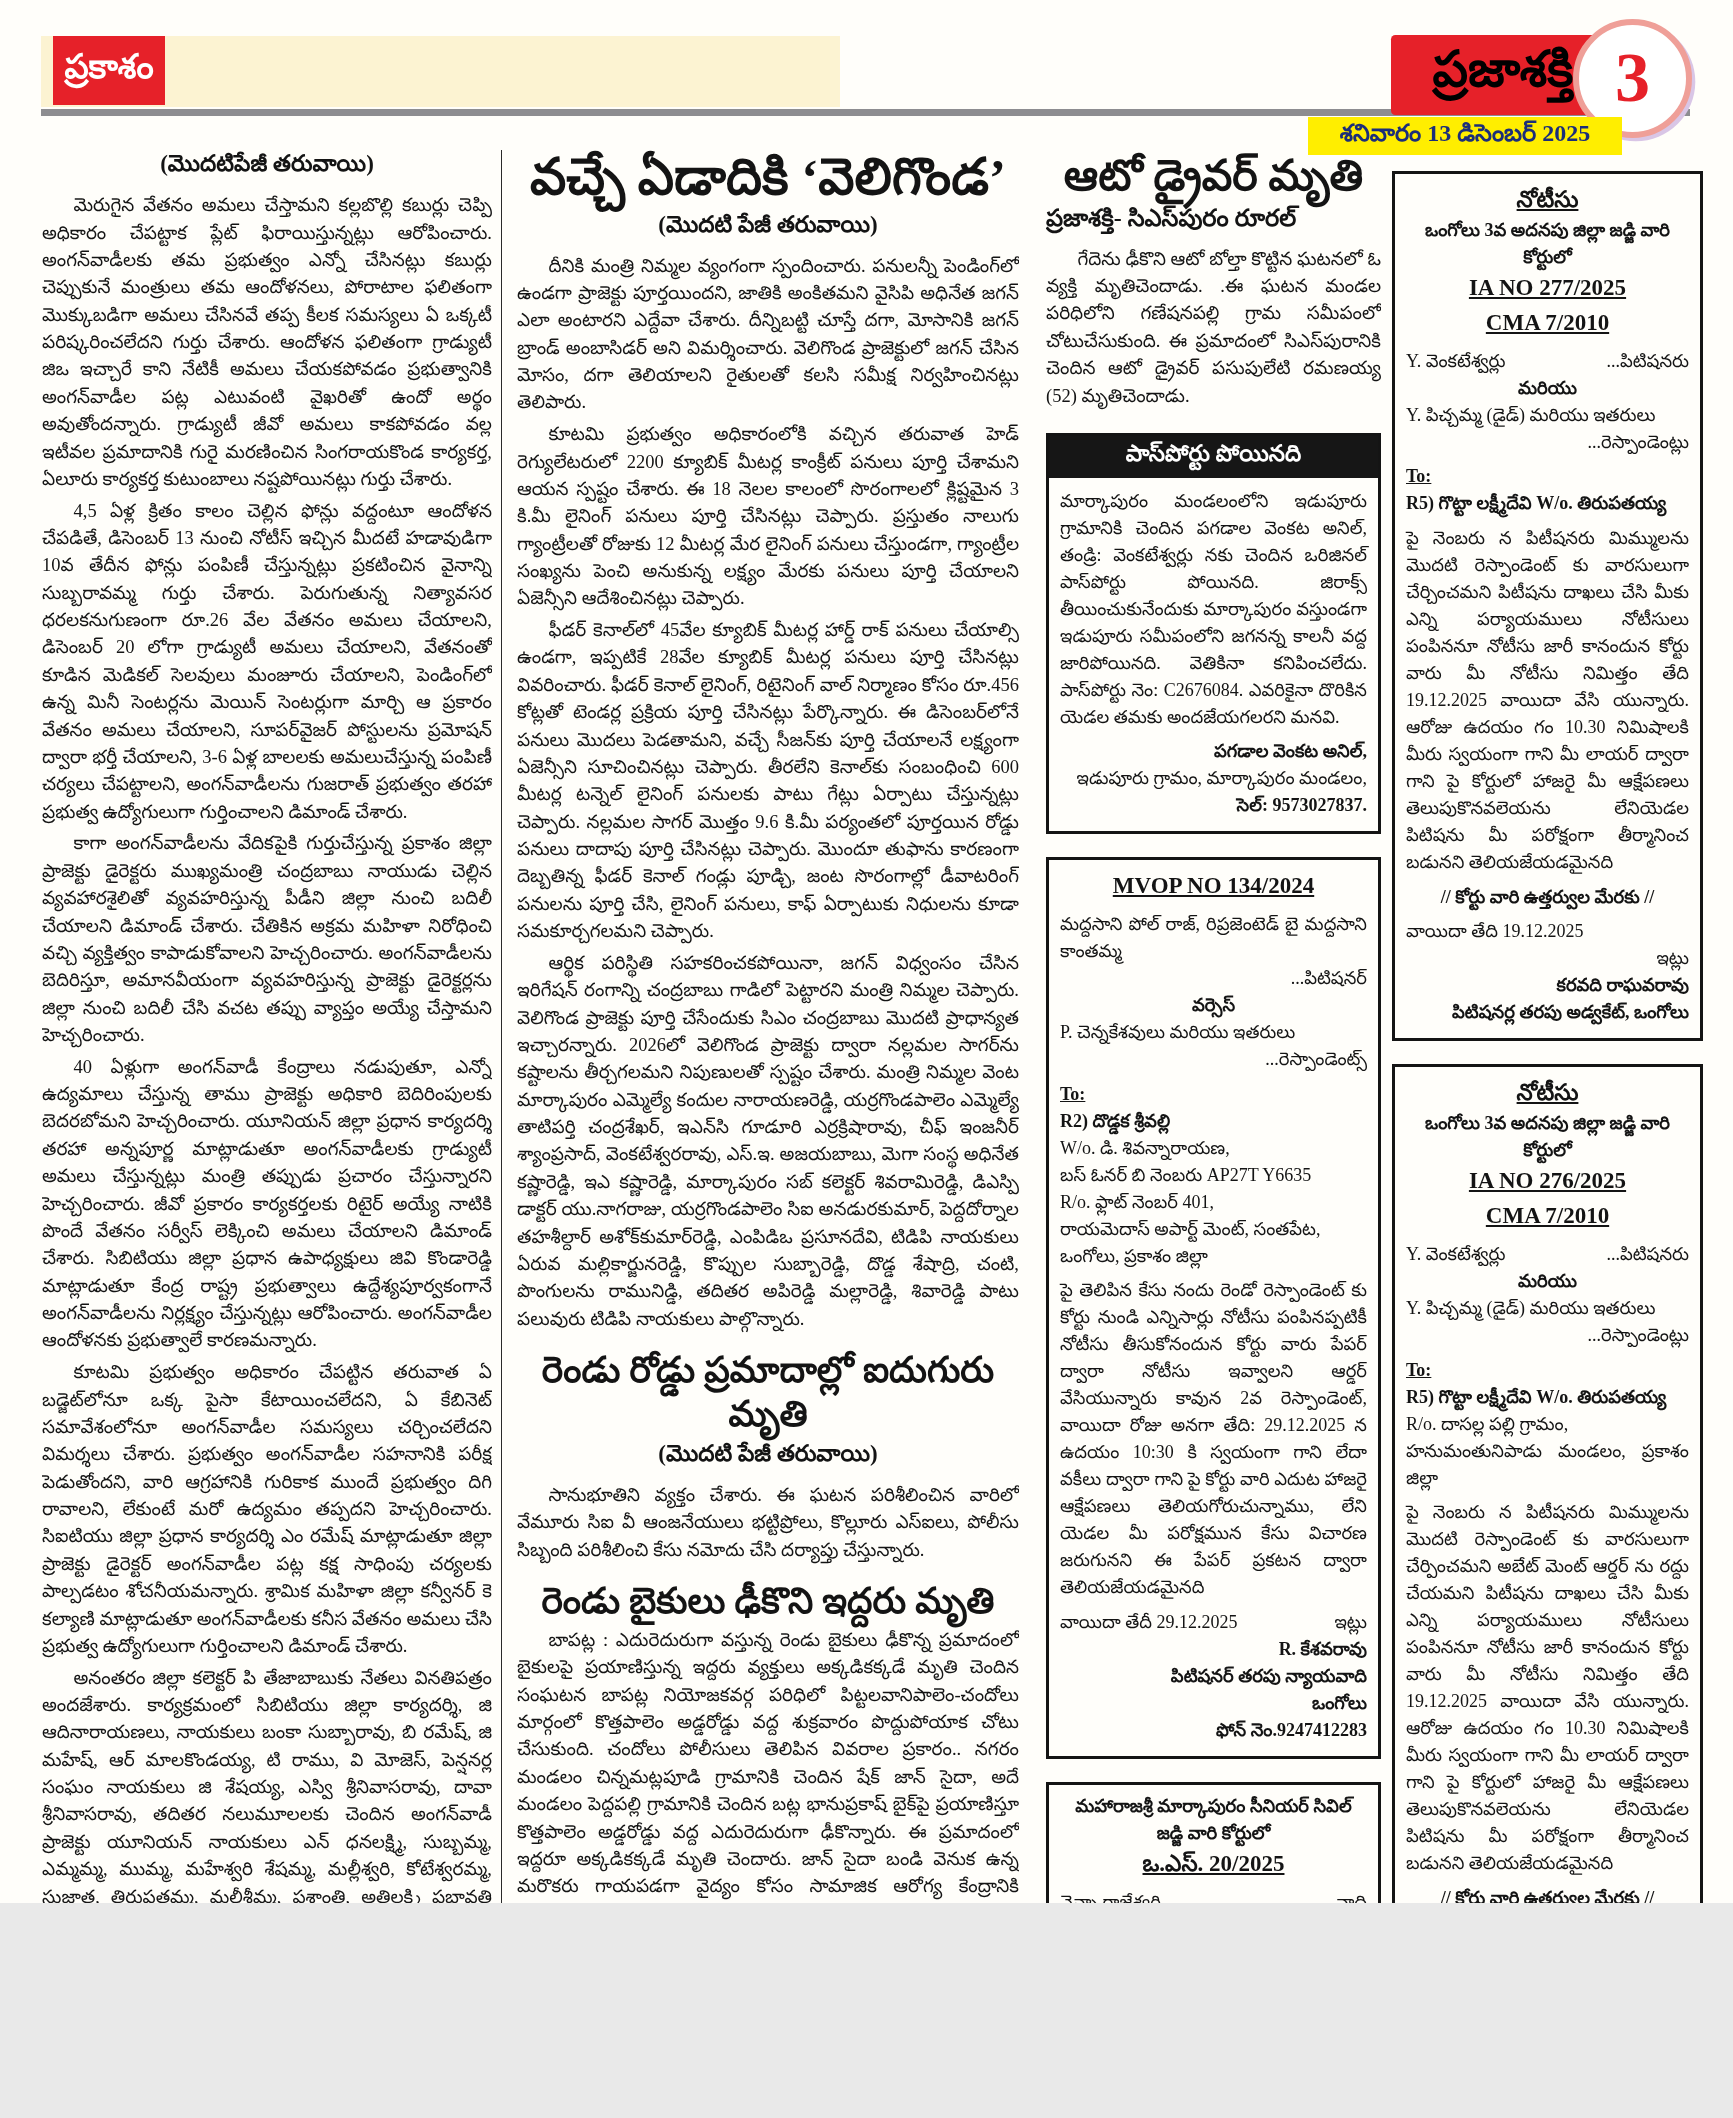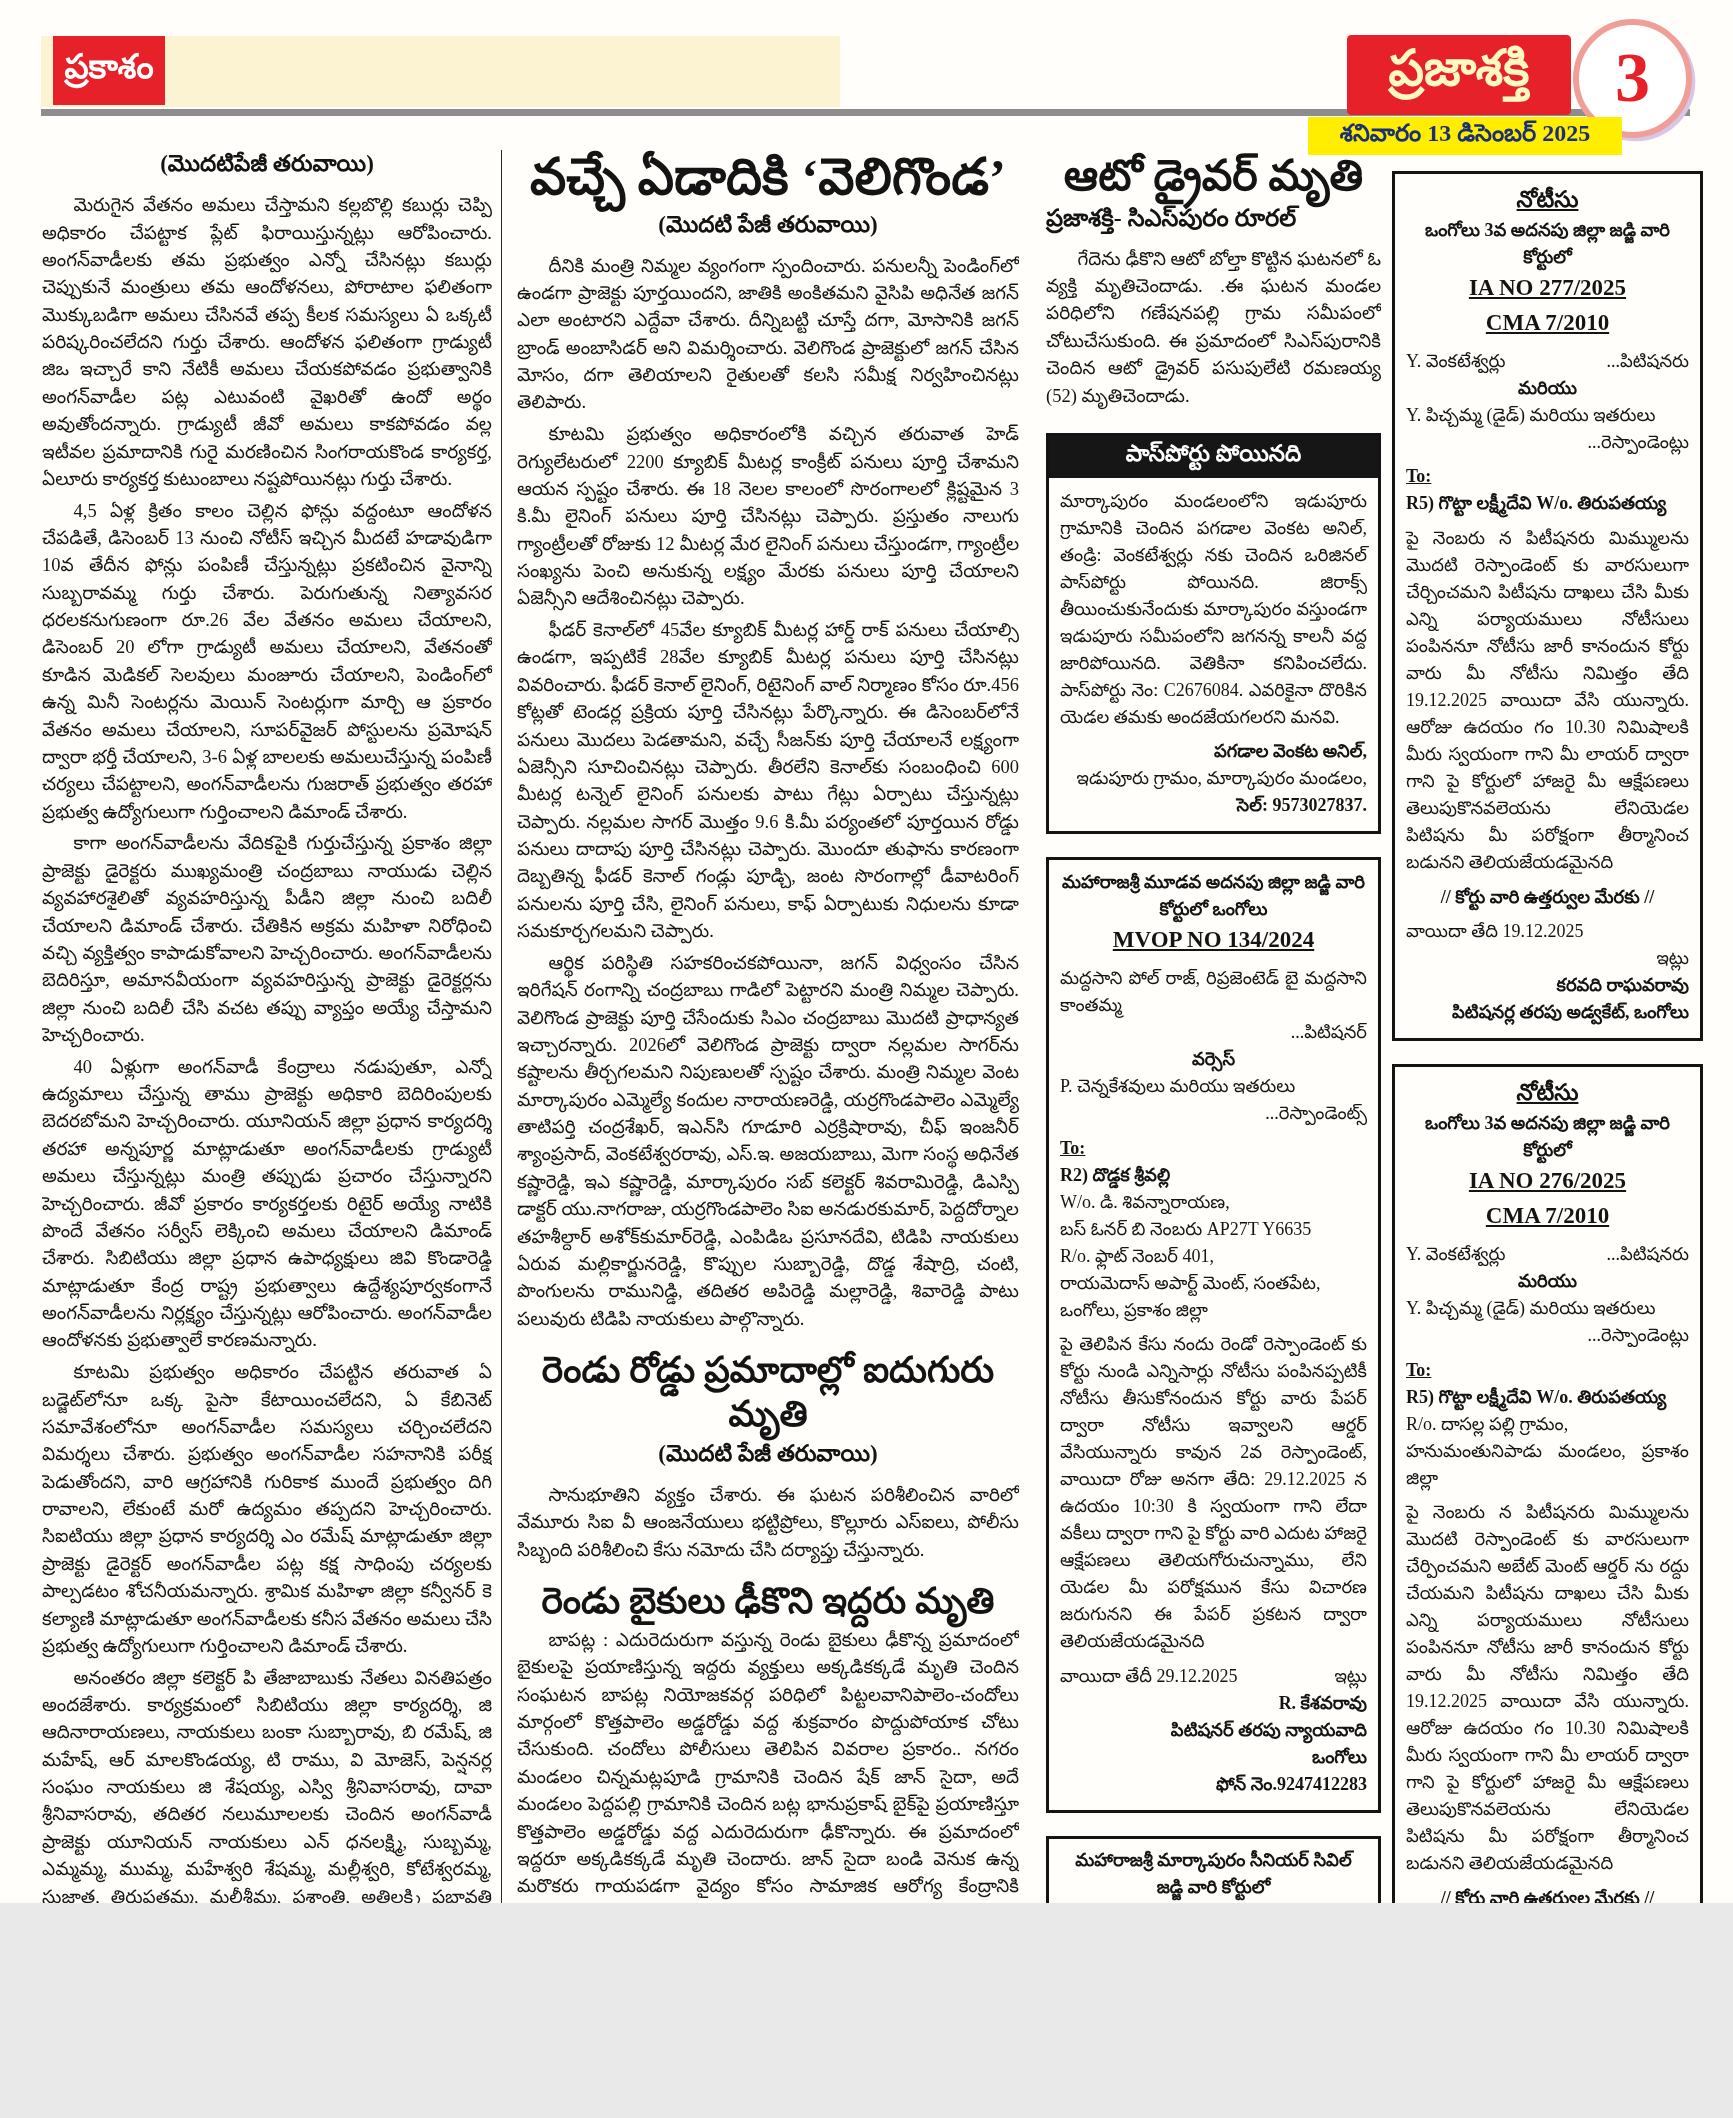--- a/index.html
+++ b/index.html
@@ -3,23 +3,23 @@
 <meta charset="utf-8">
 <style>
   html,body{margin:0;padding:0;background:#e9e9e9;}
   #page{position:relative;width:1733px;height:1903px;background:#fffefa;overflow:hidden;
         font-family:"Liberation Serif","DejaVu Serif",serif;color:#141414;}
   
   .strip-left{position:absolute;left:41px;top:36px;width:799px;height:71px;background:#fcf3d2;}
   .district-box{position:absolute;left:53px;top:36px;width:112px;height:69px;background:#e62129;
         display:flex;align-items:center;justify-content:center;color:#fff;font-size:34px;font-weight:700;}
   .graybar{position:absolute;left:41px;top:109px;width:1649px;height:7px;background:#8d8d90;}
-  .masthead-box{position:absolute;left:1347px;top:35px;width:224px;height:80px;background:#e62129;
-        border-radius:4.3px;display:flex;align-items:center;justify-content:center;color:#fef9c3;
-        font-size:50px;font-weight:800;font-family:Liberation Mono, monospace;}
+  .masthead-box{position:absolute;left:1391px;top:35px;width:224px;height:80px;background:#e62129;
+        border-radius:4.3px;display:flex;align-items:center;justify-content:center;color:#000000;
+        font-size:50px;font-weight:800;}
   .page-circle{position:absolute;left:1573px;top:18.5px;width:107px;height:107px;border-radius:50%;
         background:#fff;border:6px solid #ef9f98;box-shadow:3.3px 3.3px 0 #d9c6e6;display:flex;
         align-items:center;justify-content:center;color:#e62129;font-size:70px;font-weight:800;}
   .datebar{position:absolute;left:1308px;top:117px;width:314px;height:38px;background:#ffee00;
         display:flex;align-items:center;justify-content:center;color:#1b2e7a;font-size:24px;font-weight:800;}
   
   .col{position:absolute;top:146px;height:1957px;overflow:hidden;}
   #col1{left:42px;width:450px;}
   #col2{left:517px;width:502px;}
   #col3{left:1046px;width:335px;}
@@ -120,21 +120,20 @@
       <div>
           <div class="line ">మార్కాపురం మండలంలోని ఇడుపూరు గ్రామానికి చెందిన పగడాల వెంకట అనిల్, తండ్రి: వెంకటేశ్వర్లు నకు చెందిన ఒరిజినల్ పాస్‌పోర్టు పోయినది. జిరాక్స్ తీయించుకునేందుకు మార్కాపురం వస్తుండగా ఇడుపూరు సమీపంలోని జగనన్న కాలనీ వద్ద జారిపోయినది. వెతికినా కనిపించలేదు. పాస్‌పోర్టు నెం: C2676084. ఎవరికైనా దొరికిన యెడల తమకు అందజేయగలరని మనవి.</div>
           <div class="line r b gap">పగడాల వెంకట అనిల్,</div>
           <div class="line r">ఇడుపూరు గ్రామం, మార్కాపురం మండలం,</div>
           <div class="line r b">సెల్: 9573027837.</div>
         </div>
     </div>
 
     <div class="notice">
       <div>
-          <div class="line c b">మహారాజశ్రీ మూడవ అదనపు జిల్లా జడ్జి వారి కోర్టులో ఒంగోలు</div>
           <div class="line c b u big">MVOP NO 134/2024</div>
           <div class="line gap">మద్దసాని పోల్ రాజ్, రిప్రజెంటెడ్ బై మద్దసాని కాంతమ్మ</div>
           <div class="line r">...పిటిషనర్</div>
           <div class="line c b">వర్సెస్</div>
           <div class="line ">P. చెన్నకేశవులు మరియు ఇతరులు</div>
           <div class="line r">...రెస్పాండెంట్స్</div>
           <div class="line b u gap">To:</div>
           <div class="line b">R2) దొడ్డక శ్రీవల్లి</div>
           <div class="line ">W/o. డి. శివన్నారాయణ,</div>
           <div class="line ">బస్ ఓనర్ బి నెంబరు AP27T Y6635</div>

